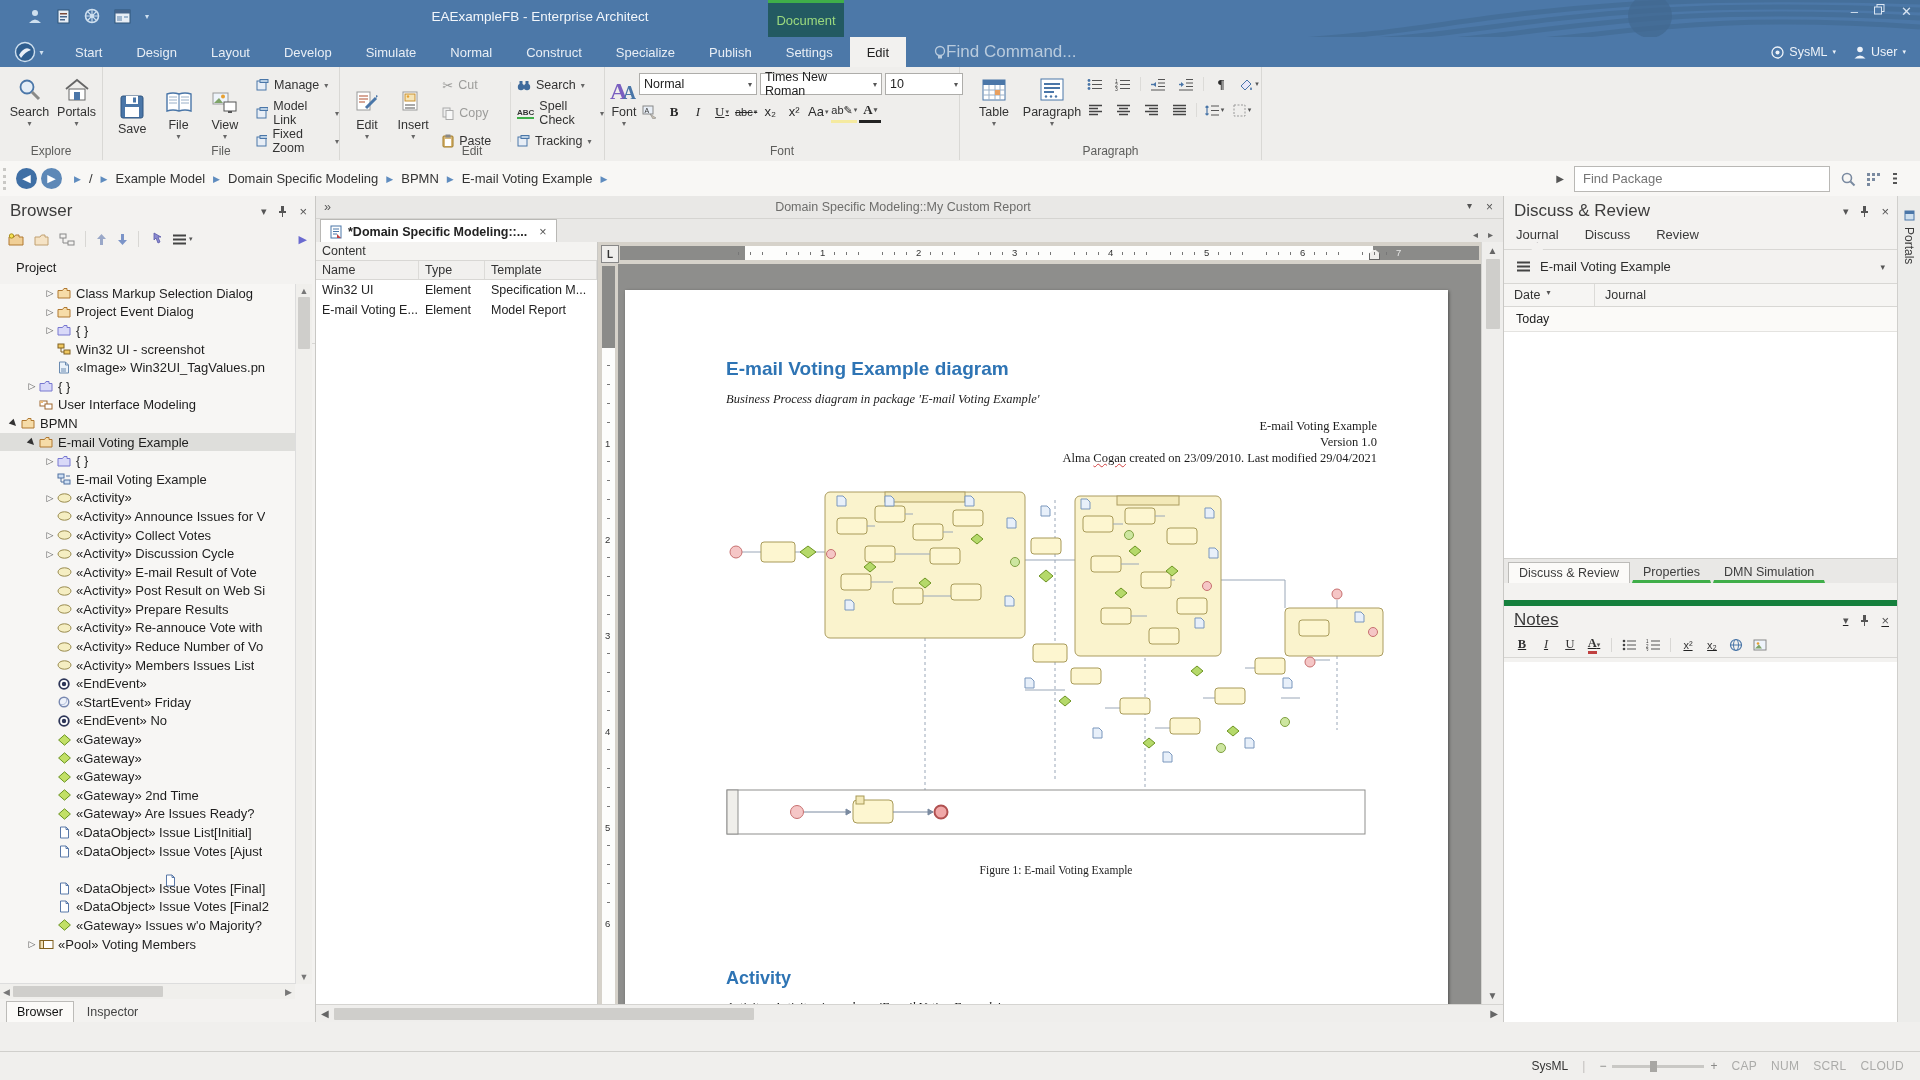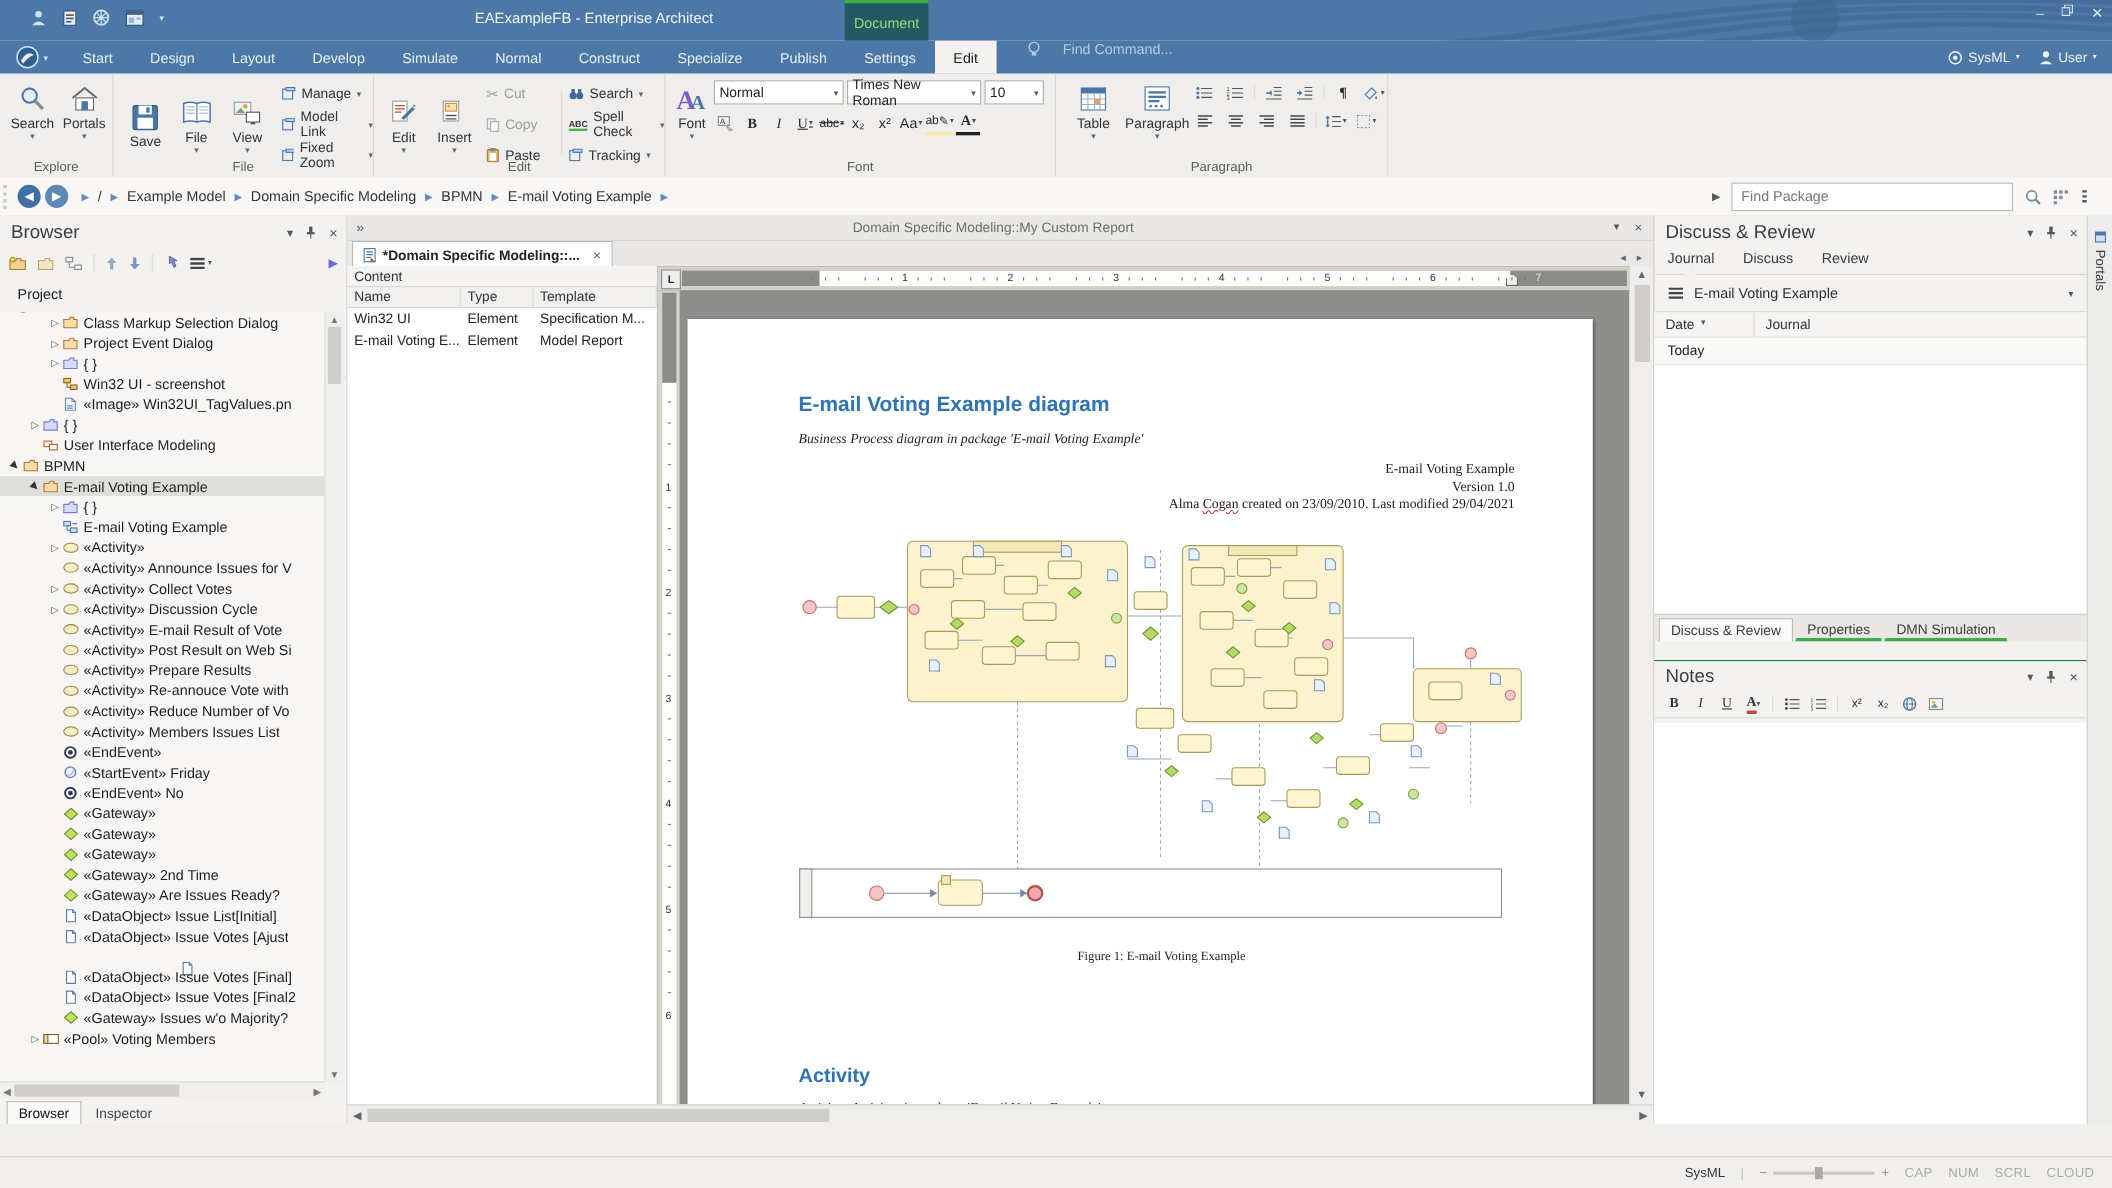--- a/index.html
+++ b/index.html
@@ -16,21 +16,21 @@
              color:#9bd97e;font-size:13px;display:flex;align-items:center;justify-content:center;box-sizing:border-box;}
   .win-ctrls{position:absolute;right:8px;top:4px;display:flex;gap:16px;color:#dbe6f2;font-size:13px;}
   .win-ctrls span{cursor:default;}
   .tb-wave{position:absolute;right:0;top:0;pointer-events:none;}
 
   
   .ribbonbar{position:absolute;left:0;top:37px;width:1920px;height:30px;background:#4c78a8;display:flex;align-items:stretch;}
   .rb-logo{width:58px;display:flex;align-items:center;justify-content:center;gap:3px;color:#cfe0ef;}
   .ribbon-tab{padding:0 17px;display:flex;align-items:center;font-size:13px;color:#e8eef5;cursor:default;}
   .ribbon-tab.active{background:#f2f1ef;color:#222;}
-  .find-cmd{display:flex;align-items:flex-start;gap:20px;color:#b9cbdd;font-size:13px;margin-left:28px;}
+  .find-cmd{display:flex;align-items:center;gap:0;color:#b9cbdd;font-size:17px;margin-left:28px;}
   .rb-right{margin-left:auto;display:flex;align-items:center;gap:18px;padding-right:14px;color:#eef3f9;font-size:12.5px;}
   .rb-right .grp{display:flex;align-items:center;gap:5px;}
 
   
   .toolbar{position:absolute;left:0;top:67px;width:1920px;height:94px;background:#efeeec;border-bottom:1px solid #d4d3d0;}
   .tb-section{position:absolute;top:0;height:93px;border-right:1px solid #d9d8d5;box-sizing:border-box;}
   .sec-label{position:absolute;bottom:2px;left:0;right:0;text-align:center;font-size:12px;color:#5d5d5b;}
   .bigbtn{display:inline-flex;flex-direction:column;align-items:center;justify-content:flex-start;width:52px;padding-top:6px;
           font-size:12.5px;color:#333;}
   .bigbtn .cap{margin-top:3px;line-height:13px;}
@@ -161,21 +161,21 @@
   .dr-cols{display:flex;align-items:center;border-bottom:1px solid #d8d7d4;background:#f6f5f3;font-size:12.5px;color:#333;}
   .dr-col{padding:4px 10px;display:flex;gap:6px;}
   .dr-col + .dr-col{border-left:1px solid #dcdbd8;}
   .dr-today{background:#fbfaf8;font-size:12.5px;color:#222;padding:5px 12px;border-bottom:1px solid #e4e3e0;}
   .dr-body{background:#fff;height:226px;}
   .dr-bottom{display:flex;align-items:flex-end;height:24px;background:#e9e8e6;border-top:1px solid #cfcecb;padding-left:4px;gap:2px;}
   .drb-tab{font-size:12.5px;color:#3d3d3d;padding:3px 10px;border:1px solid transparent;border-bottom:none;}
   .drb-tab.active{background:#fbfaf8;border-color:#bcbbb8;}
   .drb-tab.green{border-bottom:3px solid #3fae49;padding-bottom:1px;}
 
-  .notes{position:absolute;left:0;top:404px;width:100%;bottom:0;border-top:1px solid #15803d;background:#f3f2f0;box-sizing:border-box;}
+  .notes{position:absolute;left:0;top:404px;width:100%;bottom:0;border-top:6px solid #15803d;background:#f3f2f0;box-sizing:border-box;text-decoration:underline;}
   .notes-toolbar{display:flex;align-items:center;gap:4px;padding:3px 8px;border-bottom:1px solid #d8d7d4;}
   .nt-btn{min-width:20px;height:19px;display:inline-flex;align-items:center;justify-content:center;font-size:12.5px;color:#333;}
   .notes-body{position:absolute;left:0;top:56px;right:0;bottom:0;background:#fff;}
 
   .portals-strip{position:absolute;left:1897px;top:196px;width:23px;height:826px;background:#ececea;border-left:1px solid #d0cfcc;box-sizing:border-box;}
   .portals-tab{margin-top:8px;writing-mode:vertical-rl;font-size:12px;color:#3c3c3c;display:flex;align-items:center;gap:6px;padding:6px 4px;}
 
   .toolbar-strip-right{position:absolute;left:1897px;top:161px;width:23px;height:35px;background:#f8f7f5;}
 </style>
 </head>
@@ -459,21 +459,21 @@
         <div style="display:flex;flex-direction:column;gap:5px;padding-top:2px;">
           <div class="row-flex" style="gap:3px;">
             <div class="combo" style="width:118px;">
                 <span>Normal</span>
                 <span class="drop">▾</span>
               </div>
             <div class="combo" style="width:122px;">
                 <span>Times New Roman</span>
                 <span class="drop">▾</span>
               </div>
-            <div class="combo" style="width:54px;">
+            <div class="combo" style="width:78px;">
                 <span>10</span>
                 <span class="drop">▾</span>
               </div>
           </div>
           <div class="row-flex" style="gap:2px;">
             <span class="fmtbtn">
                 <svg width="16" height="14">
                   <rect x="1" y="1" width="10" height="8" fill="#e8eef6" stroke="#888"></rect>
                   <text x="2.5" y="8" font-size="7" fill="#333">A</text>
                   <path d="M8,9 l6,4 -3,1 z" fill="#c8c0b0" stroke="#888" stroke-width="0.6"></path>

